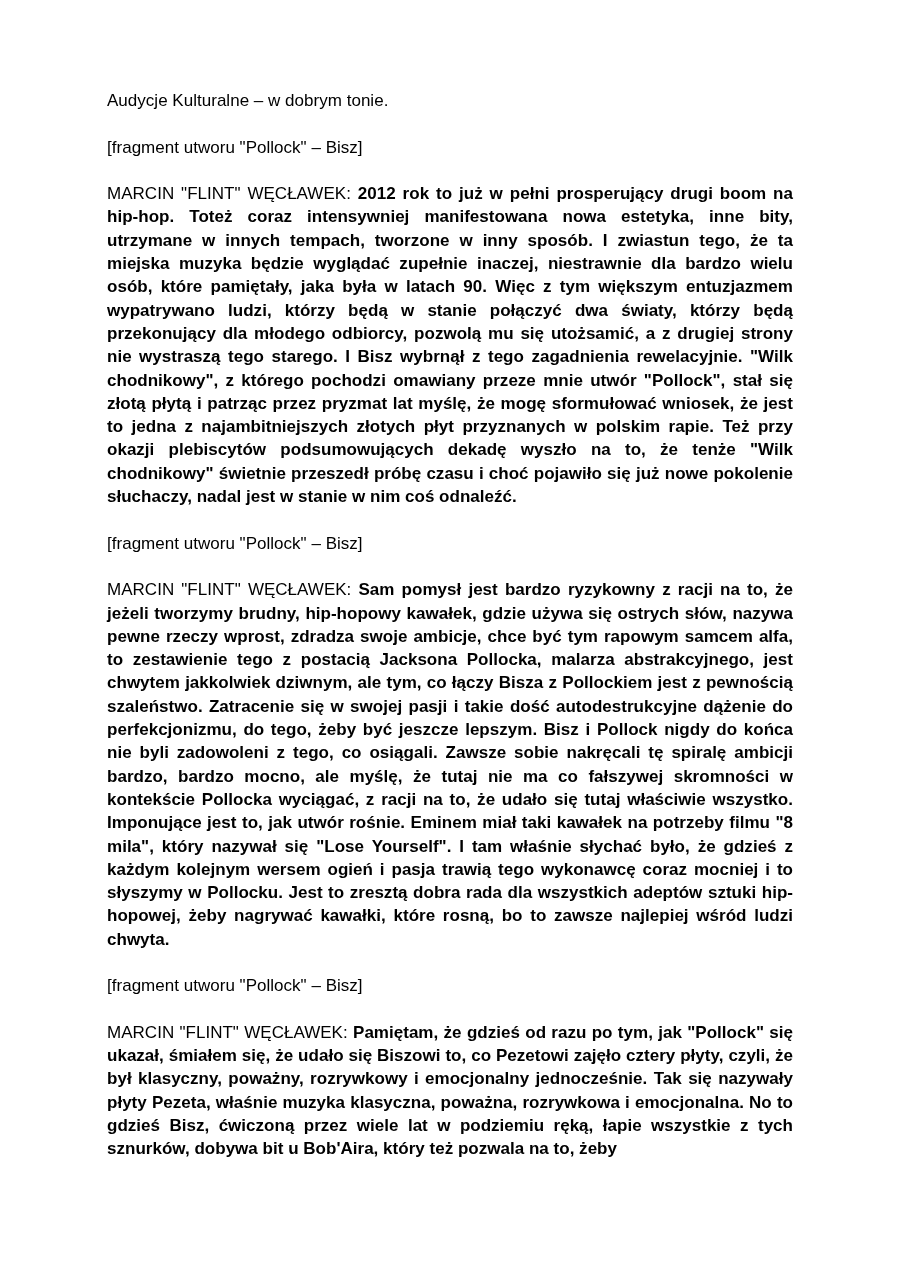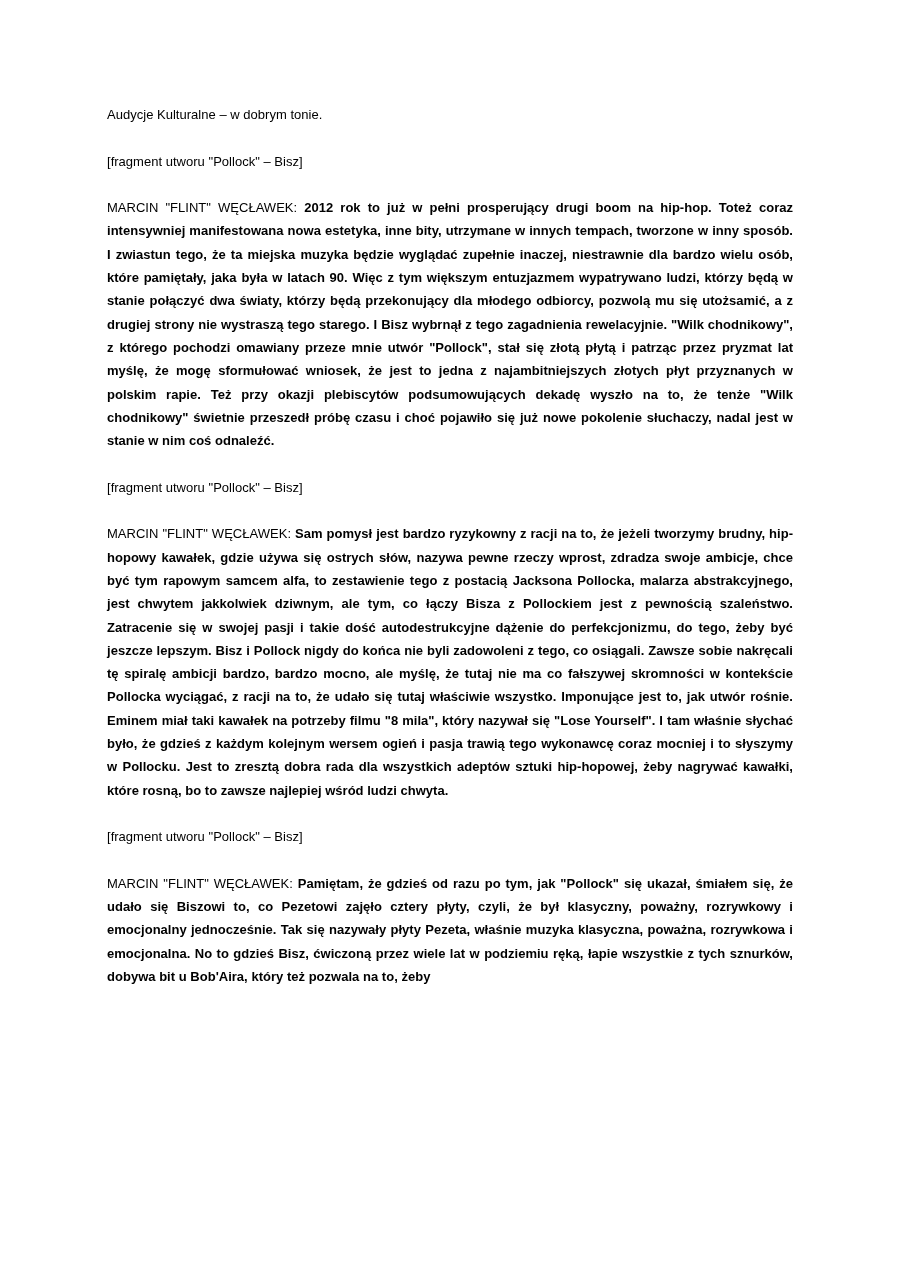--- a/index.html
+++ b/index.html
@@ -10,25 +10,25 @@
   .page {
     position: relative;
     width: 900px;
     height: 1273px;
     background: #ffffff;
     overflow: hidden;
   }
   .content {
     position: absolute;
     left: 107px;
-    top: 103px;
+    top: 89px;
     width: 686px;
     color: #000000;
     font-family: "Liberation Sans", "DejaVu Sans", sans-serif;
-    font-size: 13px;
+    font-size: 17px;
     line-height: 23.3px;
     letter-spacing: 0.02px;
   }
   .content p {
     margin: 0 0 23.3px 0;
     padding: 0;
   }
   .header-line,
   .fragment-line {
     text-align: left;

